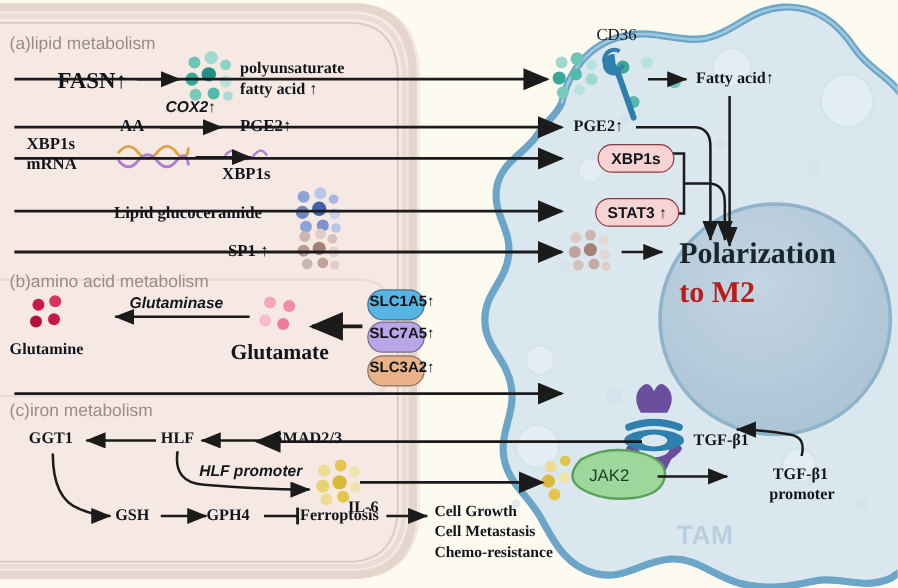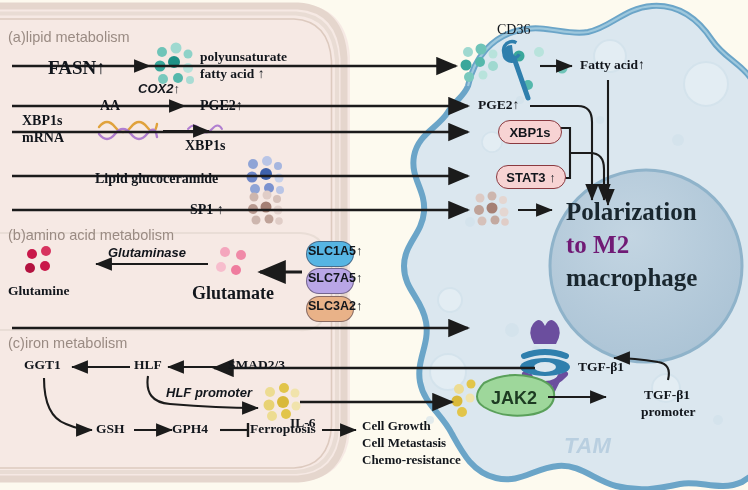--- a/index.html
+++ b/index.html
@@ -357,21 +357,20 @@
   <div class="lbl bold" style="left:362px;top:436px;font-size:13px;">Cell Metastasis</div>
   <div class="lbl bold" style="left:362px;top:453px;font-size:13px;">Chemo-resistance</div>
 
 
   <div class="lbl bold" style="left:497px;top:22px;font-size:14px;font-weight:normal;color:#12161c;">CD36</div>
   <div class="lbl bold" style="left:580px;top:58px;font-size:13.5px;">Fatty acid↑</div>
   <div class="lbl bold" style="left:478px;top:98px;font-size:13.5px;">PGE2↑</div>
   <div class="lbl bold" style="left:578px;top:360px;font-size:13.5px;">TGF-β1</div>
   <div class="lbl bold" style="left:644px;top:388px;font-size:13.5px;">TGF-β1</div>
   <div class="lbl bold" style="left:641px;top:405px;font-size:13.5px;">promoter</div>
-  <div class="lbl" style="left:491px;top:389px;font-size:18px;font-weight:bold;color:#1d3b22;">JAK2</div>
+  <div class="lbl" style="left:491px;top:389px;font-size:14px;font-weight:normal;color:#1d3b22;">JAK2</div>
 
   <div class="lbl bold" style="left:566px;top:198px;font-size:25px;color:#19262e;">Polarization</div>
-  <div class="lbl bold" style="left:566px;top:231px;font-size:25px;color:#701a75;">to M2</div>
-  <div class="lbl bold" style="left:566px;top:264px;font-size:25px;color:#19262e;">macrophage</div>
-
-  <div class="lbl tam" style="left:564px;top:434px;font-size:22px;font-style:italic;">TAM</div>
+  <div class="lbl bold" style="left:566px;top:231px;font-size:25px;color:#b91c1c;">to M2</div>
+
+  <div class="lbl tam" style="left:564px;top:434px;font-size:22px;">TAM</div>
 
 </div>
 
 </body></html>

